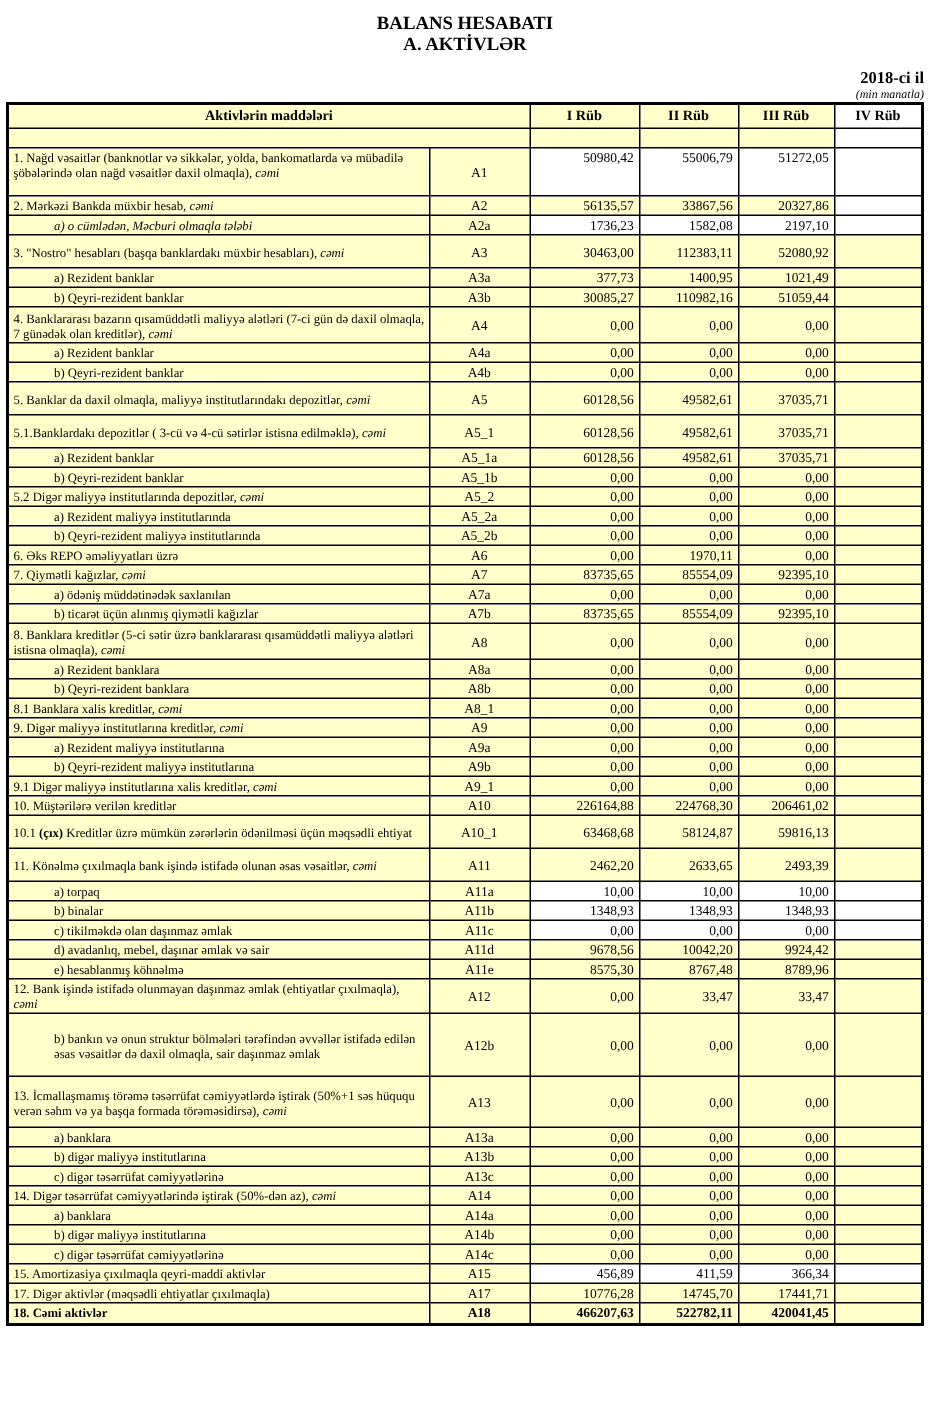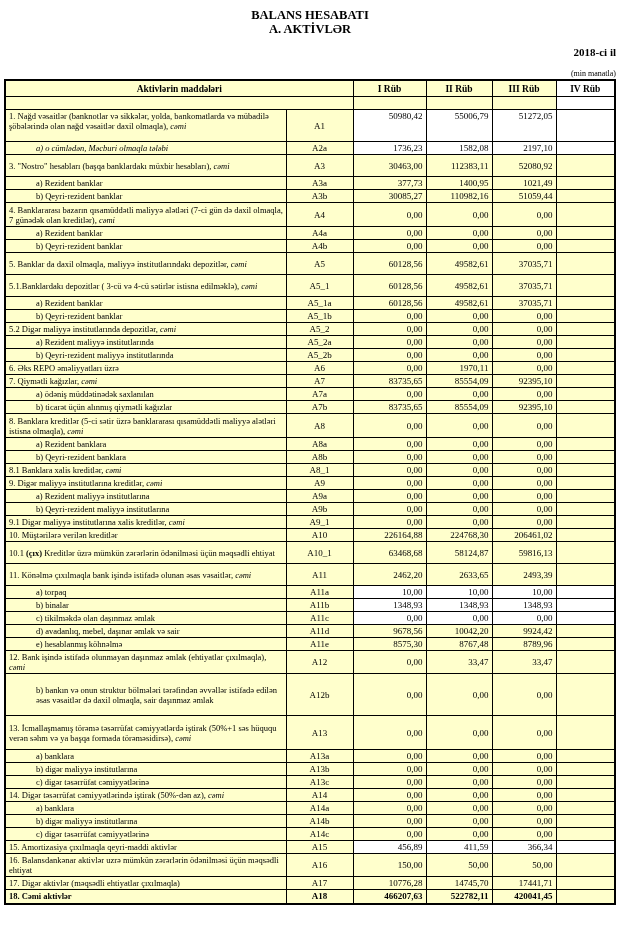--- a/index.html
+++ b/index.html
@@ -3,21 +3,21 @@
 <meta charset="utf-8">
 <style>
   html,body{margin:0;padding:0;}
   body{
     width:620px;height:946px;overflow:hidden;background:#ffffff;color:#000;
     font-family:"Liberation Serif","DejaVu Serif",serif;
   }
   .titles{margin-top:8px;text-align:center;font-weight:bold;font-size:12.5px;line-height:14px;}
   .right-block{margin:10px 4px 0 0;text-align:right;}
   .year{font-weight:bold;font-size:11px;line-height:12px;}
-  .unit{font-size:8px;line-height:9px;margin:11px 4px 1px 0;text-align:right;}
+  .unit{font-style:italic;font-size:8px;line-height:9px;margin:0 4px 1px 0;text-align:right;}
   table.balance{
     border-collapse:collapse;table-layout:fixed;width:612px;margin:0 0 16px 4px;
     border:2px solid #000;
   }
   td,th{border:1px solid #000;overflow:hidden;vertical-align:middle;}
   th.hdr{background:#FFFFCC;font-weight:bold;font-size:9.5px;text-align:center;height:15px;padding:0 2px;}
   th.white,td.white{background:#ffffff;}
   tr.spacer td{height:10px;background:#FFFFCC;}
   td.c-label{background:#FFFFCC;font-size:8.5px;line-height:10px;padding:1px 2px 1px 3px;text-align:left;}
   td.c-label.indent{padding-left:30px;}
@@ -69,20 +69,28 @@
   <tbody>
       <tr style="height: 32px;">
         <td class="c-label va-top"><span>1. Nağd vəsaitlər (banknotlar və sikkələr, yolda, bankomatlarda və mübadilə şöbələrində olan nağd vəsaitlər daxil olmaqla), </span><span class="it">cəmi</span></td>
         <td class="code">A1</td>
         <td class="val white va-top">50980,42</td>
         <td class="val white va-top">55006,79</td>
         <td class="val white va-top">51272,05</td>
         <td class="val white va-top"></td>
       </tr>
       <tr>
+        <td class="c-label"><span>2. Mərkəzi Bankda müxbir hesab, </span><span class="it">cəmi</span></td>
+        <td class="code">A2</td>
+        <td class="val">56135,57</td>
+        <td class="val">33867,56</td>
+        <td class="val">20327,86</td>
+        <td class="val white"></td>
+      </tr>
+      <tr>
         <td class="c-label indent"><span class="it">a) o cümlədən, Məcburi olmaqla tələbi</span></td>
         <td class="code">A2a</td>
         <td class="val white">1736,23</td>
         <td class="val white">1582,08</td>
         <td class="val white">2197,10</td>
         <td class="val white"></td>
       </tr>
       <tr style="height: 22px;">
         <td class="c-label"><span>3. "Nostro" hesabları (başqa banklardakı müxbir hesabları), </span><span class="it">cəmi</span></td>
         <td class="code">A3</td>
@@ -427,28 +435,20 @@
         <td class="val">0,00</td>
         <td class="val"></td>
       </tr>
       <tr>
         <td class="c-label"><span>15. Amortizasiya çıxılmaqla qeyri-maddi aktivlər</span></td>
         <td class="code">A15</td>
         <td class="val white">456,89</td>
         <td class="val white">411,59</td>
         <td class="val white">366,34</td>
         <td class="val white"></td>
-      </tr>
-      <tr style="height: 22px;">
-        <td class="c-label"><span>16. Balansdankənar aktivlər uzrə mümkün zərərlərin ödənilməsi üçün məqsədli ehtiyat</span></td>
-        <td class="code">A16</td>
-        <td class="val">150,00</td>
-        <td class="val">50,00</td>
-        <td class="val">50,00</td>
-        <td class="val"></td>
       </tr>
       <tr>
         <td class="c-label"><span>17. Digər aktivlər (məqsədli ehtiyatlar çıxılmaqla)</span></td>
         <td class="code">A17</td>
         <td class="val">10776,28</td>
         <td class="val">14745,70</td>
         <td class="val">17441,71</td>
         <td class="val"></td>
       </tr>
       <tr class="bold" style="height: 14px;">

